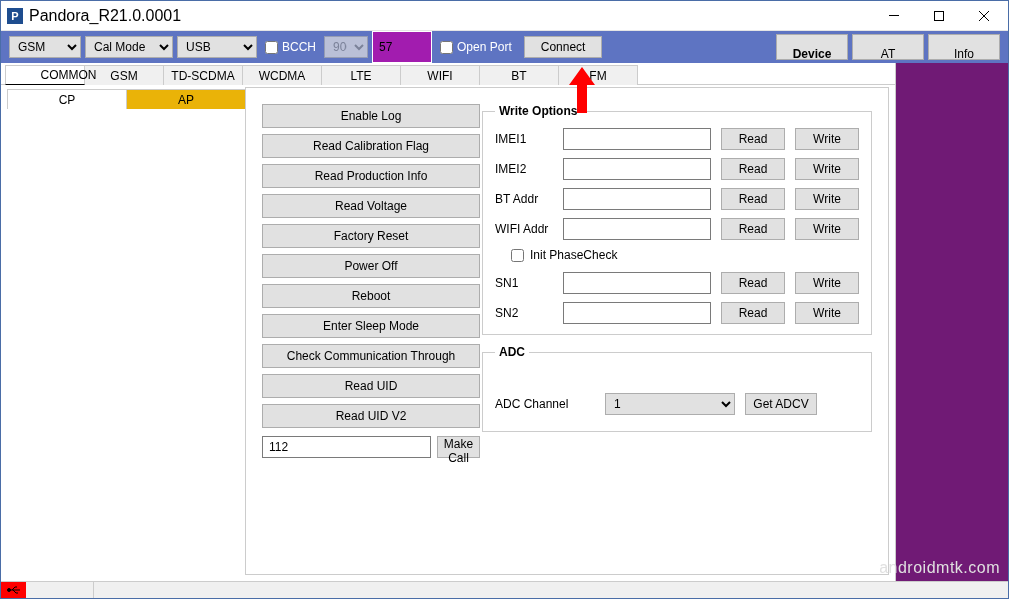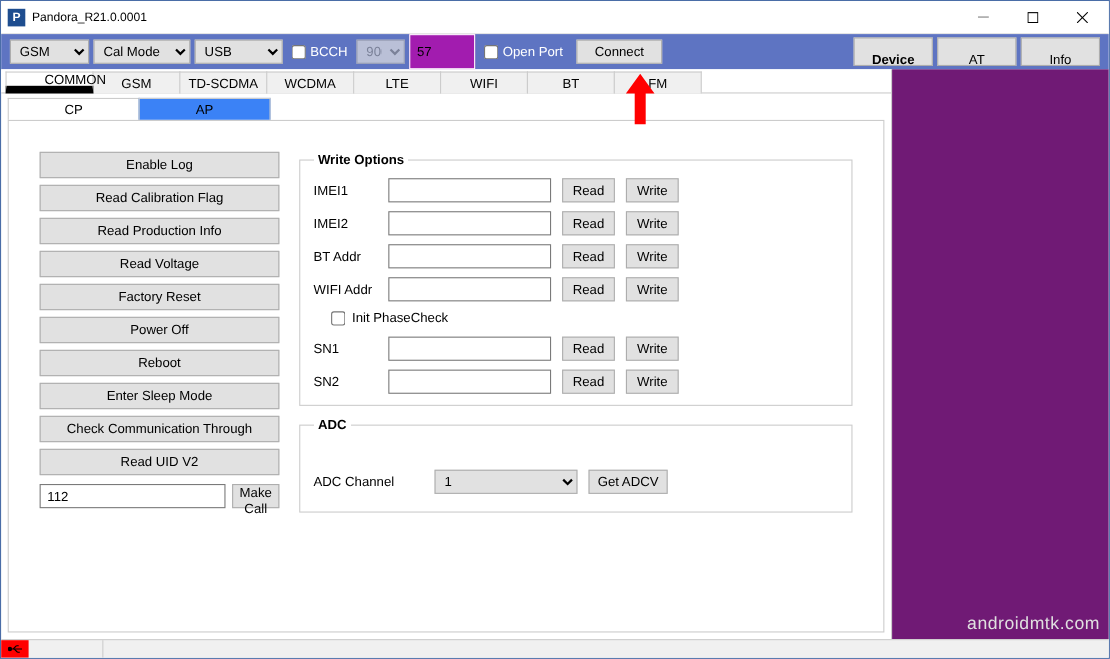--- a/index.html
+++ b/index.html
@@ -1,21 +1,21 @@
 <!DOCTYPE html>
 <html><head>
 <meta charset="utf-8">
 <style>
 * { box-sizing: border-box; margin: 0; padding: 0; font-family: 'Segoe UI', Tahoma, sans-serif; font-size: 12px; }
 body { background: #fff; width: 1009px; height: 599px; border: 1px solid #4a6da7; position: relative; overflow: hidden; }
 
 
 .titlebar { height: 30px; background: #fff; display: flex; align-items: center; padding: 0 2px; border-bottom: 1px solid #e5e5e5; }
 .titlebar .icon { width: 16px; height: 16px; background: #1e4d8f; color: #fff; display: flex; align-items: center; justify-content: center; font-weight: bold; font-size: 11px; margin: 0 6px 0 4px; }
-.titlebar .title { flex: 1; color: #000; font-size: 11px; }
+.titlebar .title { flex: 1; color: #000; font-size: 16px; }
 .titlebar .winbtn { width: 45px; height: 28px; display: flex; align-items: center; justify-content: center; cursor: pointer; }
 
 
 .toolbar { height: 32px; background: #5e74c2; display: flex; align-items: center; padding: 0 8px; gap: 4px; }
 .toolbar select { height: 22px; background: #e1e1e1; border: 1px solid #adadad; padding: 0 4px; color: #000; cursor: pointer; }
 .toolbar select.sel1 { width: 72px; }
 .toolbar select.sel2 { width: 88px; }
 .toolbar select.sel3 { width: 80px; }
 .toolbar select.sel4 { width: 44px; color: #888; }
 .toolbar .chk { display: flex; align-items: center; gap: 4px; color: #fff; margin: 0 4px; }
@@ -30,46 +30,46 @@
 
 
 .main { display: flex; height: calc(100% - 30px - 32px - 17px); }
 .left { flex: 1; display: flex; flex-direction: column; border-right: 1px solid #ccc; }
 .right { width: 197px; background: #701a75; position: relative; }
 
 
 .tabs1 { height: 22px; display: flex; border-bottom: 1px solid #ccc; background: #fff; padding-top: 2px; }
 .tabs1 .tab { width: 80px; height: 20px; display: flex; align-items: center; justify-content: center; border: 1px solid #ccc; border-bottom: none; margin-right: -1px; background: #f0f0f0; cursor: pointer; position: relative; }
 .tabs1 .tab.first { margin-left: 4px; }
-.tabs1 .tab.active { background: #fff; border-bottom: 7px solid #000000; margin-bottom: -1px; z-index: 2; padding-left: 47px; }
-
-
-.tabcontent { flex: 1; padding: 2px 6px 6px 6px; display: flex; flex-direction: column; }
+.tabs1 .tab.active { background: #fff; border-bottom: 1px solid #000000; margin-bottom: -1px; z-index: 2; padding-left: 47px; }
+
+
+.tabcontent { flex: 1; padding: 2px 6px 6px 6px; display: flex; flex-direction: row; }
 .tabs2 { height: 22px; display: flex; padding-top: 2px; }
-.tabs2 .tab { width: 120px; height: 20px; display: flex; align-items: center; justify-content: center; border: 1px solid #ccc; border-bottom: none; margin-right: -1px; background: #3b82f6; cursor: pointer; }
+.tabs2 .tab { width: 120px; height: 20px; display: flex; align-items: center; justify-content: center; border: 1px solid #ccc; border-bottom: none; margin-right: -1px; background: #eab308; cursor: pointer; }
 .tabs2 .tab.active { background: #fff; }
 
-.panel { flex: 1; border: 1px solid #ccc; background: #fff; padding: 28px; display: flex; gap: 18px; }
+.panel { flex: 1; border: 1px solid #ccc; background: #fff; padding: 16px; display: flex; gap: 2px; }
 
 
 .btncol { width: 218px; display: flex; flex-direction: column; gap: 6px; }
 .btncol button { height: 24px; background: #e1e1e1; border: 1px solid #adadad; cursor: pointer; width: 100%; }
 .callrow { display: flex; gap: 6px; margin-top: 2px; }
 .callrow input { flex: 1; height: 22px; border: 1px solid #7a7a7a; padding: 0 6px; }
 .callrow button { width: 68px; height: 22px; background: #e1e1e1; border: 1px solid #adadad; cursor: pointer; }
 
 
 .groups { flex: 1; display: flex; flex-direction: column; gap: 10px; }
 fieldset { border: 1px solid #ccc; padding: 10px 12px; }
 fieldset legend { padding: 0 4px; color: #000; font-size: 12px; font-weight: bold; }
 .frow { display: flex; align-items: center; gap: 10px; margin-bottom: 8px; }
 .frow:last-child { margin-bottom: 0; }
 .frow .lbl { width: 58px; }
 .frow input.field { width: 148px; height: 22px; border: 1px solid #7a7a7a; padding: 0 4px; }
-.frow button { width: 48px; height: 22px; background: #e1e1e1; border: 1px solid #adadad; cursor: pointer; }
+.frow button { width: 64px; height: 22px; background: #e1e1e1; border: 1px solid #adadad; cursor: pointer; }
 .chkrow { display: flex; align-items: center; gap: 6px; margin: 4px 0 10px 16px; }
 .chkrow input { width: 13px; height: 13px; }
 .adcrow { display: flex; align-items: center; gap: 10px; padding: 24px 0 6px 0; }
 .adcrow .lbl { width: 100px; }
 .adcrow select { width: 130px; height: 22px; background: #e1e1e1; border: 1px solid #adadad; padding: 0 4px; cursor: pointer; }
 .adcrow button { width: 72px; height: 22px; background: #e1e1e1; border: 1px solid #adadad; cursor: pointer; }
 
 
 .arrow { position: absolute; left: 566px; top: 66px; pointer-events: none; }
 .arrow svg { display: block; }
@@ -170,20 +170,21 @@
         <div class="btncol">
           <button>Enable Log</button>
           <button>Read Calibration Flag</button>
           <button>Read Production Info</button>
           <button>Read Voltage</button>
           <button>Factory Reset</button>
           <button>Power Off</button>
           <button>Reboot</button>
           <button>Enter Sleep Mode</button>
           <button>Check Communication Through</button>
+          <button>Read UID</button>
           <button>Read UID V2</button>
           <div class="callrow">
             <input value="112" style="">
             <button>Make Call</button>
           </div>
         </div>
 
         <div class="groups">
           <fieldset>
             <legend>Write Options</legend>

